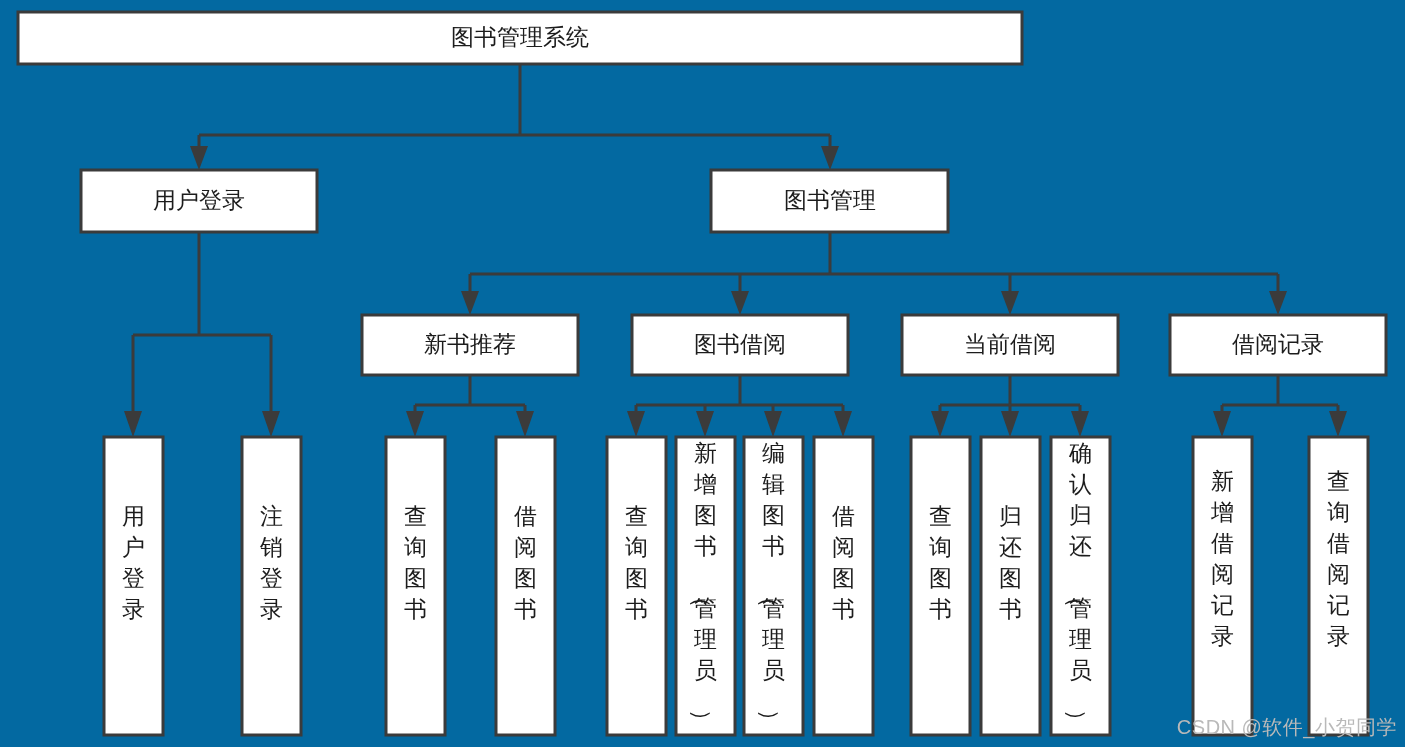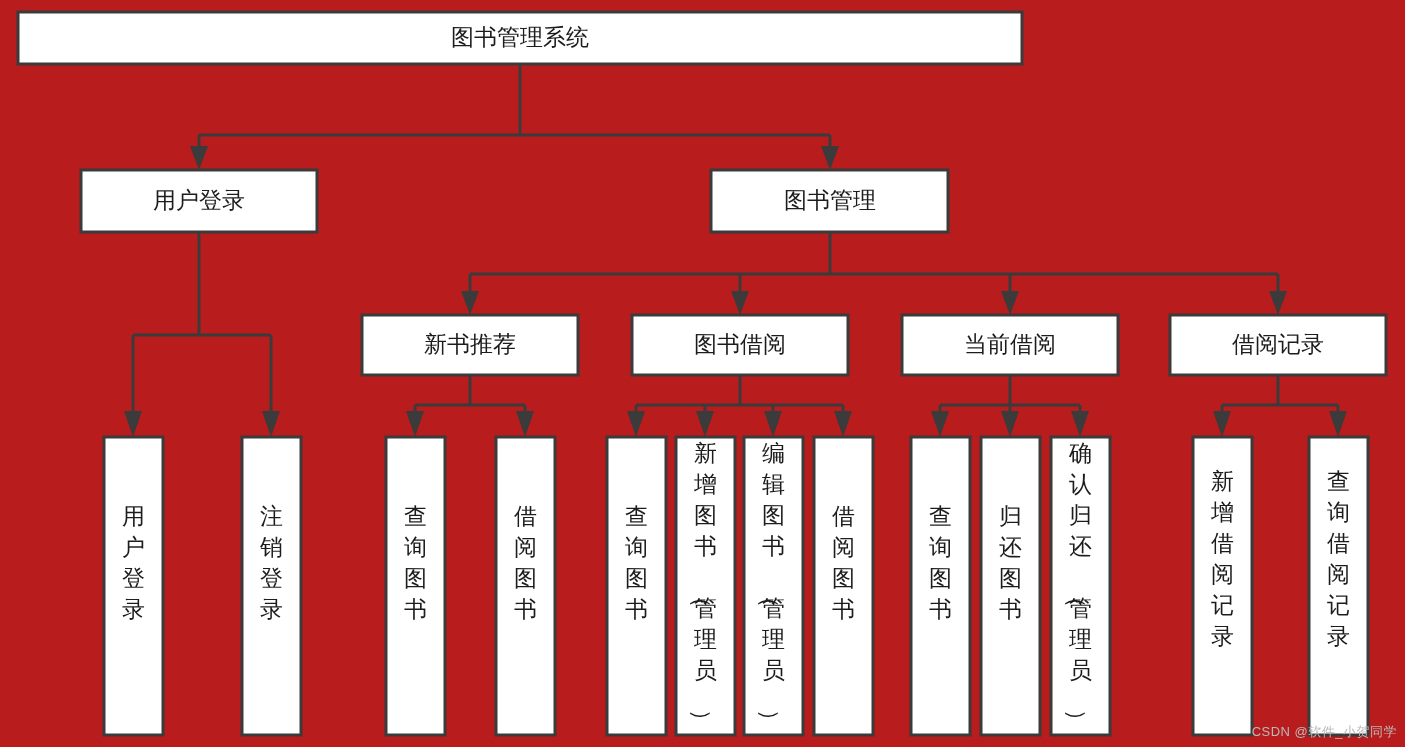--- a/index.html
+++ b/index.html
@@ -7,21 +7,21 @@
     padding: 0;
     background: #ffffff;
   }
   body {
     font-family: "Liberation Sans", "DejaVu Sans", sans-serif;
   }
   #diagram-root {
     position: relative;
     width: 1405px;
     height: 747px;
-    background: #b91c1c;
+    background: #0369a1;
     overflow: hidden;
   }
   svg#diagram-svg {
     position: absolute;
     left: 0;
     top: 0;
     width: 1405px;
     height: 747px;
     display: block;
   }
@@ -51,21 +51,21 @@
     font-family: "Liberation Sans", "DejaVu Sans", sans-serif;
     font-size: 23px;
     fill: #1c1c1c;
     text-anchor: middle;
   }
   .watermark {
     position: absolute;
     right: 8px;
     bottom: 6px;
     font-family: "Liberation Sans", "DejaVu Sans", sans-serif;
-    font-size: 13px;
+    font-size: 20px;
     color: #b9b9b9;
     letter-spacing: 0.5px;
     white-space: nowrap;
     user-select: none;
     text-align: center;
   }
 </style>
 </head>
 <body>
 

